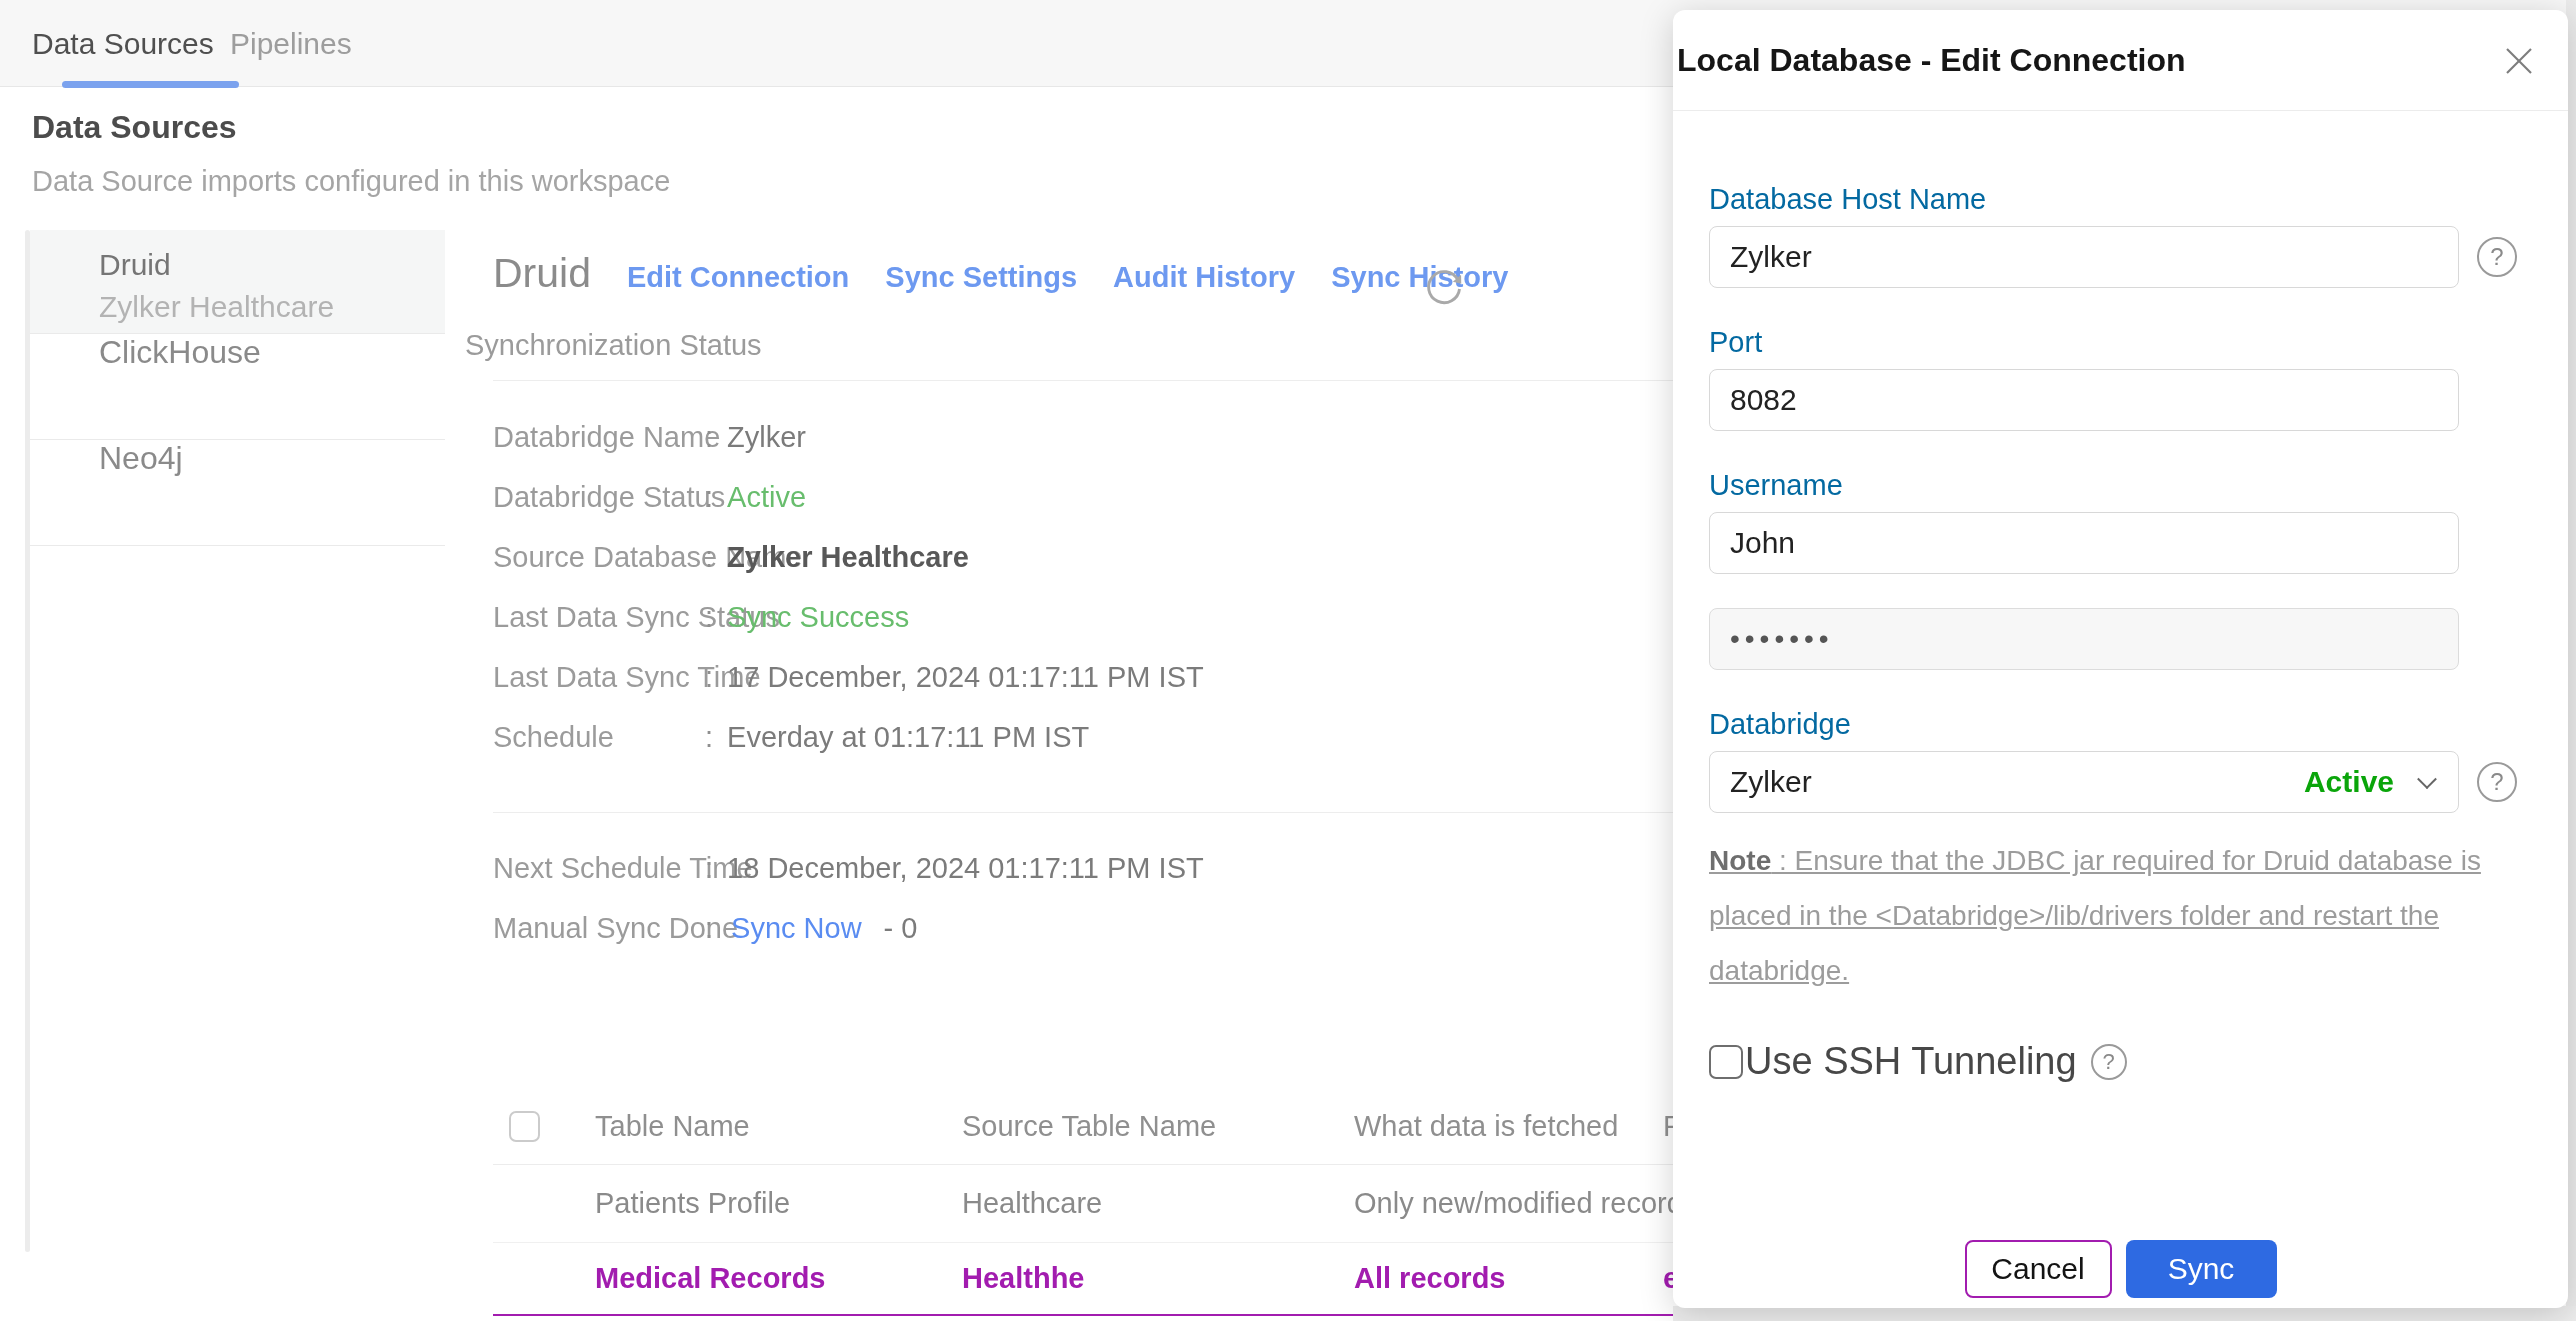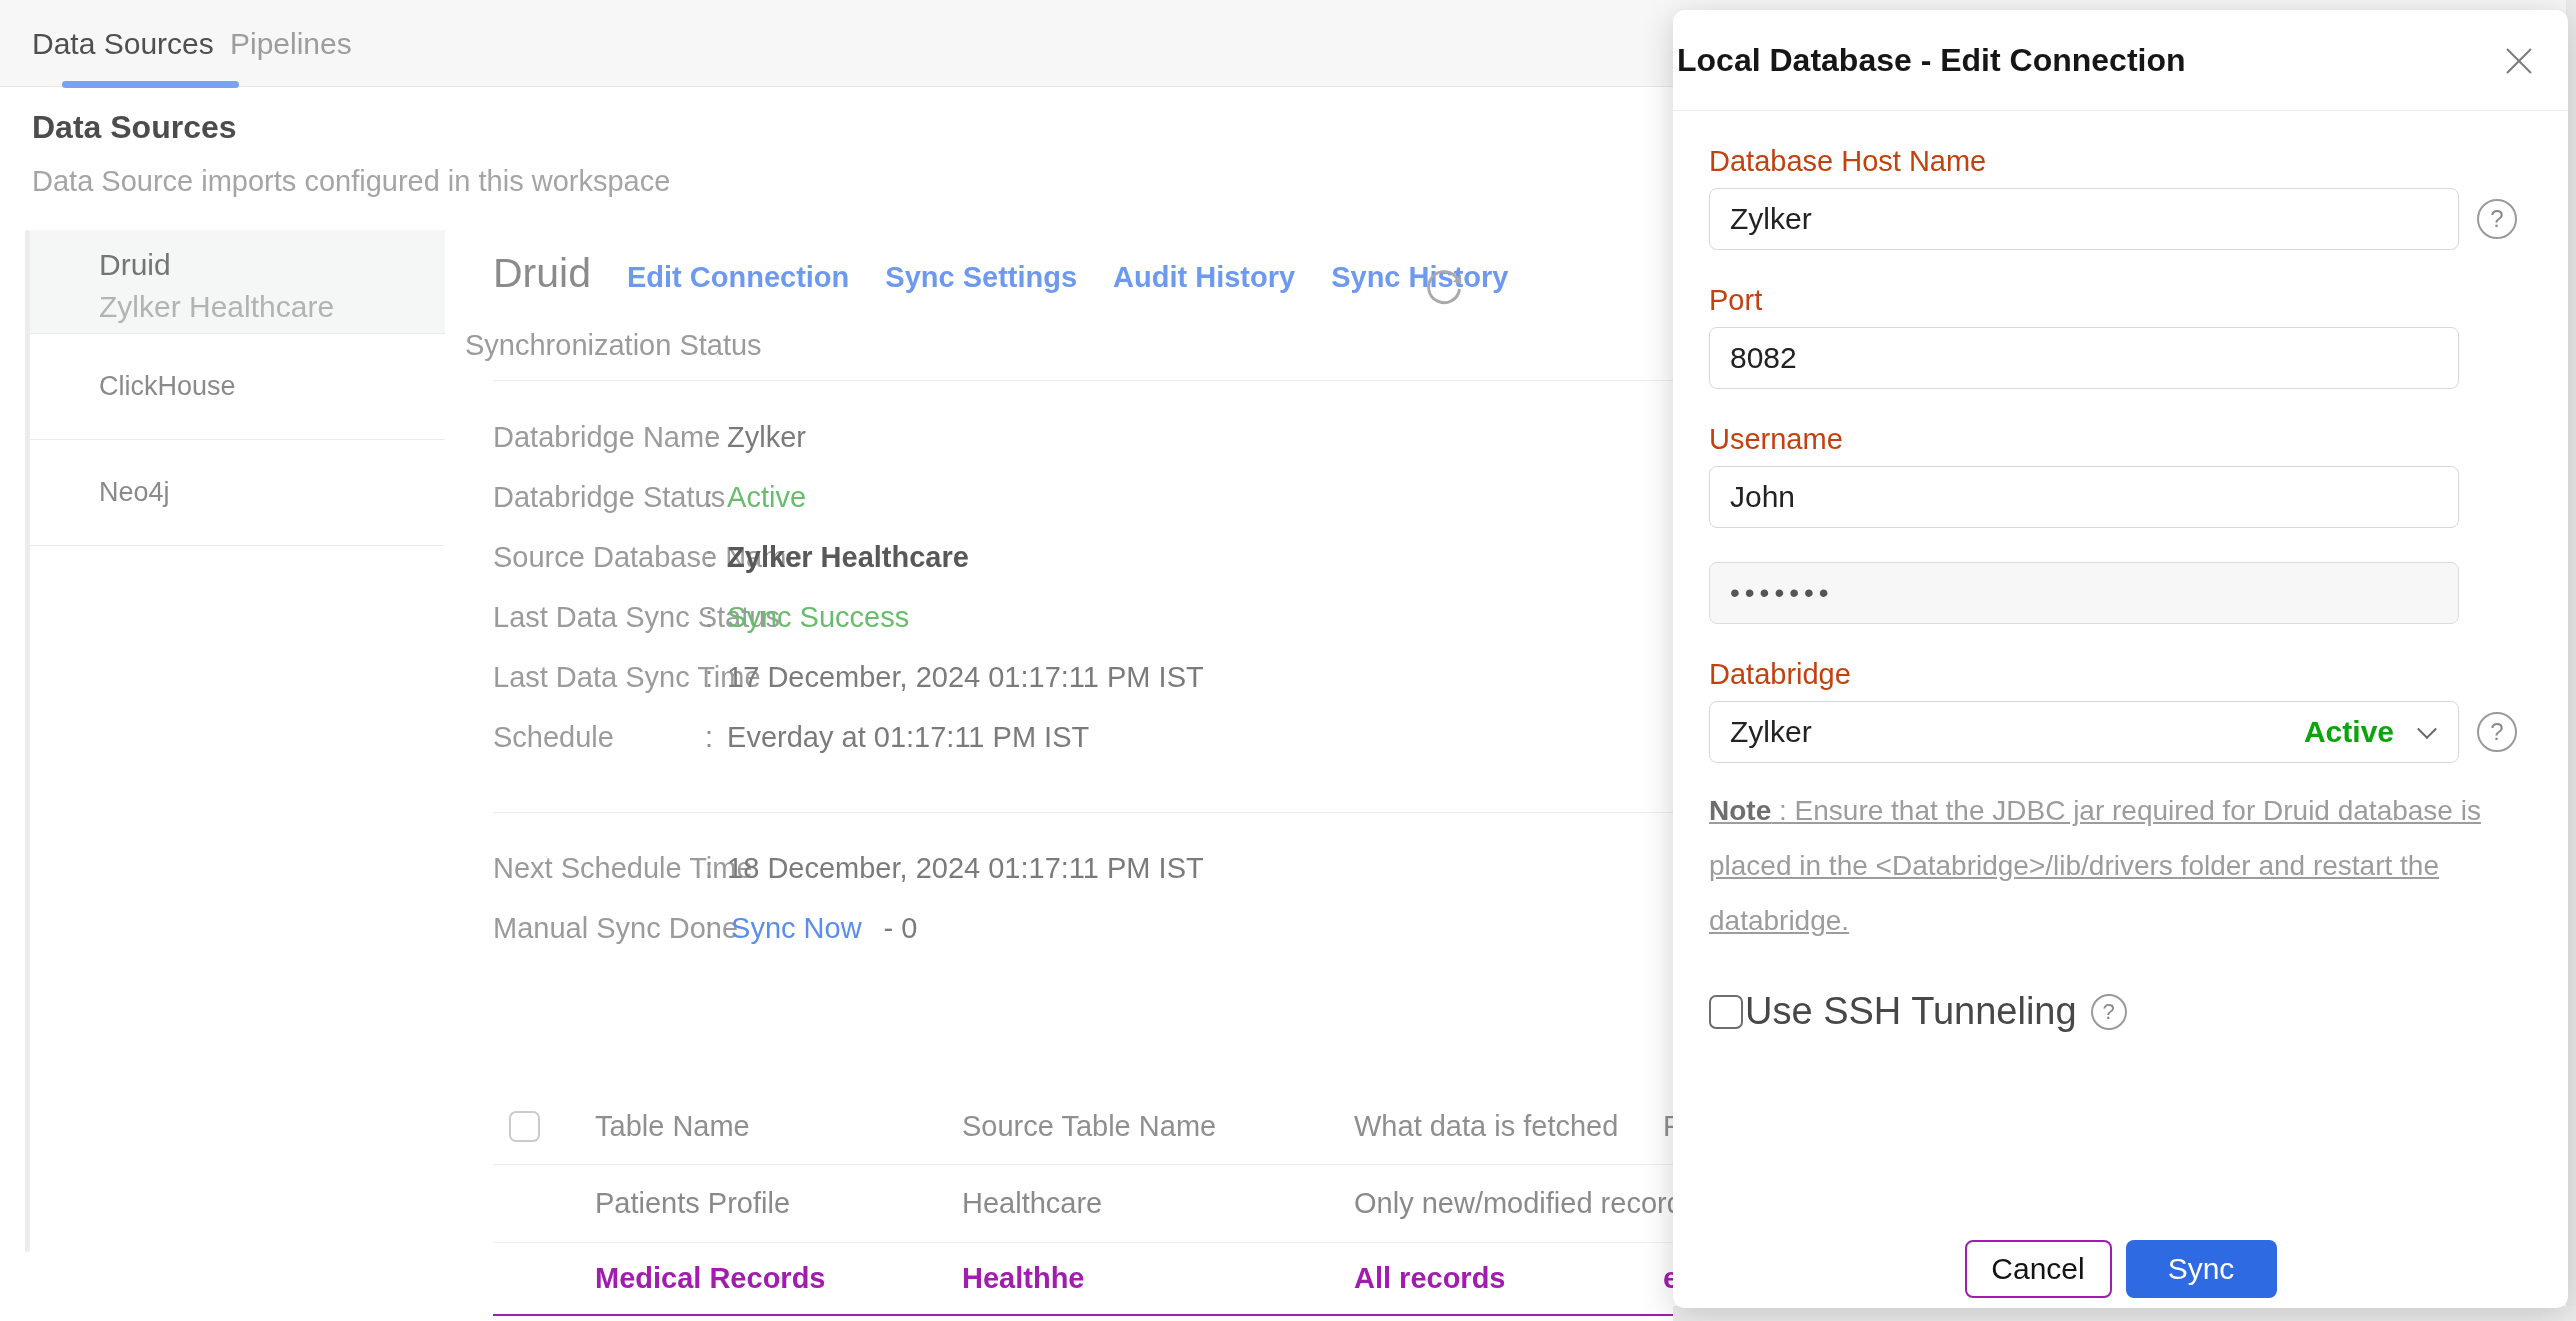--- a/index.html
+++ b/index.html
@@ -15,21 +15,21 @@
 
   
   .page-title { position:absolute; left:32px; top:109px; font-size:32px; font-weight:bold; color:#4c4c4c; }
   .page-subtitle { position:absolute; left:32px; top:165px; font-size:29px; color:#a5a5a5; white-space:nowrap; }
 
   
   .side-strip { position:absolute; left:25px; top:230px; width:5px; height:1022px; background:#ececec; border-radius:3px; }
   .sidebar { position:absolute; left:30px; top:230px; width:415px; }
   .side-item { position:relative; border-bottom:1px solid #eaeaea; padding-left:69px; }
   .side-item.sel { background:#f5f6f6; height:104px; padding-top:18px; }
-  .side-item.plain { height:106px; display:flex; align-items:center; font-size:27px; color:#8a8a8a; }
+  .side-item.plain { height:106px; display:flex; align-items:flex-start; font-size:32px; color:#8a8a8a; }
   .side-name { font-size:30px; color:#757575; margin-bottom:8px; white-space:nowrap; }
   .side-sub { font-size:30px; color:#b3b3b3; white-space:nowrap; }
 
   
   .detail-header { position:absolute; left:493px; top:250px; display:flex; align-items:baseline; gap:36px; white-space:nowrap; }
   .detail-title { font-size:41px; color:#8b8b8b; }
   .detail-link { font-size:29px; font-weight:600; color:#6d99f0; cursor:pointer; }
   .refresh-wrap { position:absolute; left:1421px; top:266px; }
   .section-label { position:absolute; left:465px; top:329px; font-size:29px; color:#9b9b9b; }
   .divider { position:absolute; left:493px; width:1180px; height:1px; background:#ededed; }
@@ -61,21 +61,21 @@
   .bottom-strip { position:absolute; left:1673px; top:1306px; width:903px; height:16px; background:#ededed; }
 
   
   .panel { position:absolute; left:1673px; top:10px; width:895px; height:1298px; background:#fff; border-radius:12px;
            box-shadow:0 6px 34px rgba(0,0,0,0.18); }
   .panel-header { position:relative; height:101px; display:flex; align-items:center; padding-left:4px; border-bottom:1px solid #ececec; }
   .panel-title { font-size:32px; font-weight:bold; color:#161616; white-space:nowrap; }
   .panel-close { position:absolute; right:30px; top:32px; width:38px; height:38px; cursor:pointer; display:flex; align-items:center; justify-content:center; }
   .panel-body { padding:34px 0 0 36px; }
   .fgroup { margin-bottom:34px; }
-  .flabel { font-size:29px; color:#c2410c; margin-bottom:10px; white-space:nowrap; }
+  .flabel { font-size:29px; color:#0369a1; margin-bottom:10px; white-space:nowrap;margin-top:38px; }
   .frow { display:flex; align-items:center; }
   .finput { width:750px; height:62px; border:1.5px solid #d8d8d8; border-radius:8px; background:#fff;
             font-family:"Liberation Sans", sans-serif; font-size:30px; color:#222; padding:0 20px; outline:none; }
   .finput.disabled { background:#f7f7f7; border-color:#dcdcdc; color:#555; letter-spacing:5px; font-size:28px; }
   .help { width:40px; height:40px; border:2px solid #9a9a9a; border-radius:50%; margin-left:18px; flex:0 0 auto;
           display:flex; align-items:center; justify-content:center; font-size:24px; color:#8a8a8a; cursor:pointer; }
   .pw-head { width:750px; display:flex; justify-content:space-between; align-items:baseline; margin-bottom:10px; }
   .pw-link { font-size:28px; font-weight:600; color:#2064e8; cursor:pointer; white-space:nowrap; }
   .combo { width:750px; height:62px; border:1.5px solid #d8d8d8; border-radius:8px; display:flex; align-items:center;
            justify-content:space-between; padding:0 24px 0 20px; cursor:pointer; }

